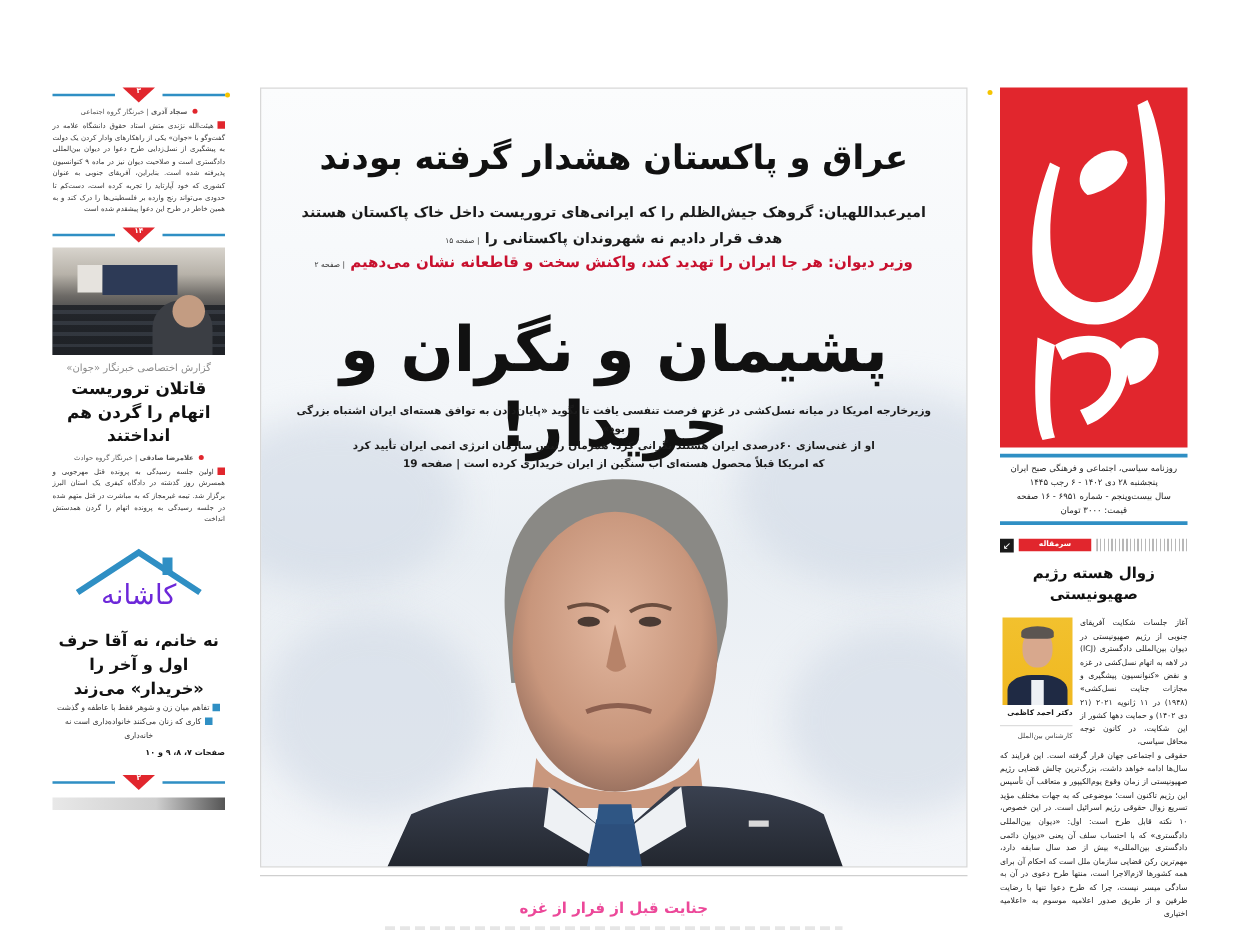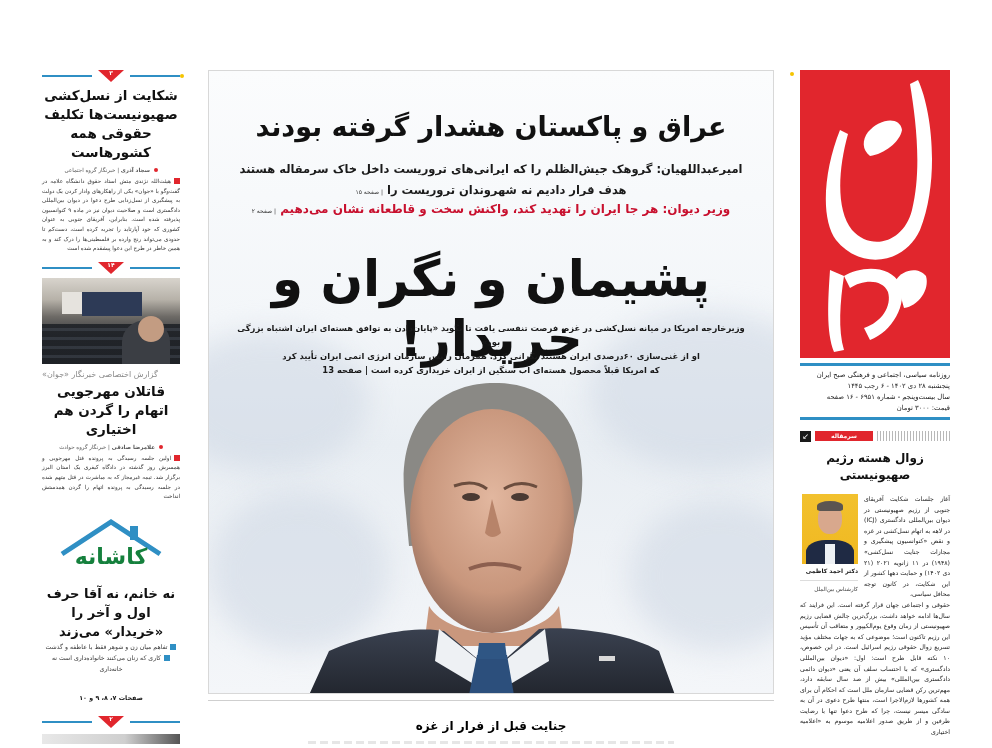--- a/index.html
+++ b/index.html
@@ -26,57 +26,57 @@
 
   .l-photo { width: 138px; height: 86px; margin: 4px 0 6px; position: relative; overflow: hidden;
     background: linear-gradient(180deg, #d8d4cd 0%, #b7b2a9 25%, #6d6a66 45%, #2f3237 70%, #1b1d21 100%); }
   .l-photo .screen { position: absolute; left: 40px; top: 14px; width: 60px; height: 24px; background: #2d3a56; }
   .l-photo .screen2 { position: absolute; left: 20px; top: 14px; width: 20px; height: 22px; background: #e6e3de; }
   .l-photo .head1 { position: absolute; right: 10px; bottom: 0; width: 48px; height: 44px; border-radius: 50% 50% 0 0; background: #3b3e44; }
   .l-photo .head2 { position: absolute; right: 16px; bottom: 22px; width: 26px; height: 26px; border-radius: 50%; background: #c39c82; }
   .l-photo .rows { position: absolute; left: 0; right: 0; bottom: 0; height: 40px;
     background: repeating-linear-gradient(0deg, #1f2227 0px, #1f2227 6px, #333840 6px, #333840 9px); opacity: .9; }
 
-  .kicker { font-size: 8px; color: #8a8a8a; text-align: left; margin-bottom: 3px; }
+  .kicker { font-size: 8px; color: #8a8a8a; text-align: center; margin-bottom: 3px; }
 
   .kashaneh { position: relative; width: 138px; height: 70px; margin-top: 8px; }
   .kashaneh .roof { position: absolute; left: 16px; top: 8px; width: 106px; height: 40px; }
-  .kashaneh .word { position: absolute; left: 0; right: 0; top: 34px; text-align: center; font-size: 22px; font-weight: bold; color: #15803d; letter-spacing: 1px; }
+  .kashaneh .word { position: absolute; left: 0; right: 0; top: 34px; text-align: center; font-size: 22px; font-weight: normal; color: #6d28d9; letter-spacing: 1px; }
   .k-head { font-weight: bold; font-size: 13px; line-height: 19px; text-align: center; color: #111; margin-top: 4px; }
   .k-bullet { font-size: 6.2px; line-height: 11px; text-align: center; color: #333; }
   .k-bullet .bsq { display: inline-block; width: 6px; height: 6px; background: #2f8fc4; margin-left: 3px; vertical-align: middle; }
-  .k-pages { font-size: 6.4px; text-align: center; font-weight: bold; margin-top: 20px; }
+  .k-pages { font-size: 6.4px; font-weight: bold; margin-top: 4px; }
   .l-bottom-photo { width: 138px; height: 10px; margin-top: 6px; background: linear-gradient(90deg,#e8e8e8,#cfcfcf 60%,#555 100%); }
 
   
   .center { position: absolute; left: 208px; top: 70px; width: 566px; height: 624px; border: 1px solid #d8d8d8; overflow: hidden;
     background: linear-gradient(180deg, #fbfcfd 0%, #f3f6f9 40%, #e9eef3 60%, #f4f6f9 100%); }
   .center .cloud { position: absolute; border-radius: 50%; background: rgba(205,215,228,.55); filter: blur(14px); }
 
   .c-head1 { position: absolute; top: 40px; left: 0; right: 0; text-align: center; font-weight: bold; font-size: 27px; color: #111; }
   .c-sub1 { position: absolute; top: 88px; left: 20px; right: 20px; text-align: center; font-weight: bold; font-size: 11.5px; line-height: 21px; color: #1a1a1a; }
   .c-sub1 .ref { font-size: 6px; font-weight: normal; color: #333; }
   .c-red { position: absolute; top: 131px; left: 20px; right: 20px; text-align: center; font-weight: bold; font-size: 12px; color: #c8102e; }
   .c-red .ref { font-size: 6px; font-weight: normal; color: #333; }
   .c-main { position: absolute; top: 178px; left: 0; right: 0; text-align: center; font-weight: bold; font-size: 50px; line-height: 60px; color: #111; letter-spacing: -1px; }
   .c-lede { position: absolute; top: 250px; left: 20px; right: 20px; text-align: center; font-size: 8.4px; line-height: 14px; font-weight: bold; color: #1a1a1a; }
 
   .portrait { position: absolute; left: 100px; top: 300px; width: 366px; height: 324px; }
 
   .c-bottom { position: absolute; left: 208px; top: 700px; width: 566px; height: 48px; }
   .c-bottom .rule { height: 1px; background: #cfcfcf; margin-bottom: 18px; }
-  .c-bottom .t { text-align: center; font-weight: bold; font-size: 12px; color: #000000; }
+  .c-bottom .t { text-align: center; font-weight: bold; font-size: 12px; color: #ec4899; }
   .c-bottom .faint { height: 3px; margin: 8px 100px 0; background: repeating-linear-gradient(90deg,#e6e6e6 0 8px,transparent 8px 12px); }
 
   
   .right-col { position: absolute; left: 800px; top: 70px; width: 150px; height: 678px; }
   .masthead { position: relative; width: 150px; height: 288px; background: #e1262d; overflow: hidden; }
   .masthead svg { position: absolute; left: 0; top: 0; }
   .blue-rule { height: 3px; background: #2f8fc4; }
-  .pubinfo { font-size: 6.8px; line-height: 11px; color: #222; padding: 4px 0 3px; }
+  .pubinfo { font-size: 6.8px; line-height: 11px; text-align: center; color: #222; padding: 4px 0 3px; }
   .sect-bar { display: flex; align-items: center; gap: 4px; margin-top: 10px; height: 12px; direction: ltr; }
   .sect-bar .arrow { width: 11px; height: 11px; background: #1a1a1a; color: #fff; font-size: 8px; line-height: 11px; text-align: center; }
   .sect-bar .label { background: #e1262d; color: #fff; font-size: 6px; font-weight: bold; width: 58px; height: 10px; line-height: 10px; text-align: center; }
   .sect-bar .ticks { flex: 1; height: 10px; background: repeating-linear-gradient(90deg,#b8b8b8 0 1px,transparent 1px 3px); }
   .r-head { font-weight: bold; font-size: 12px; line-height: 17px; text-align: center; margin-top: 8px; color: #111; }
 
   .ed-wrap { position: relative; margin-top: 10px; }
   .ed-photo-box { position: absolute; left: 0; top: 0; width: 58px; }
   .ed-photo { width: 56px; height: 70px; background: linear-gradient(180deg,#f2c12e 0%,#f0b820 100%); position: relative; overflow: hidden; }
   .ed-photo .face { position: absolute; left: 16px; top: 10px; width: 24px; height: 30px; border-radius: 45%; background: #d8a88d; }
@@ -95,21 +95,20 @@
 
 <div class="page">
 
   <div class="left-col">
     <div class="divider">
       <span class="line l"></span>
         <span class="line r"></span>
       <span class="tri"></span>
       <span class="tri-num">۳</span>
     </div>
-    <div class="l-head">شکایت از نسل‌کشی صهیونیست‌ها تکلیف حقوقی همه کشورهاست</div>
     <div class="byline">
       <span class="dot"></span>
       <b>سجاد آذری</b> |
       <span>خبرنگار گروه اجتماعی</span>
     </div>
     <div class="body-small">
       <span class="sq"></span><span>هیئت‌الله نژندی متش استاد حقوق دانشگاه علامه در گفت‌وگو با «جوان» یکی از راهکارهای وادار کردن یک دولت به پیشگیری از نسل‌زدایی طرح دعوا در دیوان بین‌المللی دادگستری است و صلاحیت دیوان نیز در ماده ۹ کنوانسیون پذیرفته شده است. بنابراین، آفریقای جنوبی به عنوان کشوری که خود آپارتاید را تجربه کرده است، دست‌کم تا حدودی می‌تواند رنج وارده بر فلسطینی‌ها را درک کند و به همین خاطر در طرح این دعوا پیشقدم شده است</span>
     </div>
 
     <div class="divider" style="margin-top:8px;">
@@ -119,21 +118,21 @@
       <span class="tri-num">۱۴</span>
     </div>
     <div class="l-photo">
       <div class="screen2"></div>
         <div class="screen"></div>
       <div class="rows"></div>
         <div class="head1"></div>
         <div class="head2"></div>
     </div>
     <div class="kicker">گزارش اختصاصی خبرنگار «جوان»</div>
-    <div class="l-head">قاتلان مهرجویی اتهام را گردن هم اختیاری</div>
+    <div class="l-head">قاتلان تروریست اتهام را گردن هم انداختند</div>
     <div class="byline">
       <span class="dot"></span>
       <b>علامرضا صادقی</b> |
       <span>خبرنگار گروه حوادث</span>
     </div>
     <div class="body-small">
       <span class="sq"></span><span>اولین جلسه رسیدگی به پرونده قتل مهرجویی و همسرش روز گذشته در دادگاه کیفری یک استان البرز برگزار شد. تیمه غیرمجاز که به مباشرت در قتل متهم شده در جلسه رسیدگی به پرونده اتهام را گردن همدستش انداخت</span>
     </div>
 
     <div class="kashaneh">
@@ -162,31 +161,31 @@
   </div>
 
   <div class="center">
     <div class="cloud" style="left:-40px;top:260px;width:200px;height:140px;"></div>
     <div class="cloud" style="left:380px;top:240px;width:240px;height:160px;"></div>
     <div class="cloud" style="left:0px;top:420px;width:180px;height:160px;"></div>
     <div class="cloud" style="left:420px;top:430px;width:180px;height:150px;"></div>
 
     <div class="c-head1">عراق و پاکستان هشدار گرفته بودند</div>
     <div class="c-sub1">
-      <div>امیرعبداللهیان: گروهک جیش‌الظلم را که ایرانی‌های تروریست داخل خاک سرمقاله هستند</div>
-      <div><span>هدف قرار دادیم نه شهروندان تروریست را</span> <span class="ref">| صفحه ۱۵</span></div>
+      <div>امیرعبداللهیان: گروهک جیش‌الظلم را که ایرانی‌های تروریست داخل خاک پاکستان هستند</div>
+      <div><span>هدف قرار دادیم نه شهروندان پاکستانی را</span> <span class="ref">| صفحه ۱۵</span></div>
     </div>
     <div class="c-red">
       <span>وزیر دیوان: هر جا ایران را تهدید کند، واکنش سخت و قاطعانه نشان می‌دهیم</span> <span class="ref">| صفحه ۲</span>
     </div>
     <div class="c-main">پشیمان و نگران و خریدار!</div>
     <div class="c-lede">
       <div>وزیرخارجه امریکا در میانه نسل‌کشی در غزه، فرصت تنفسی یافت تا بگوید «پایان‌دادن به توافق هسته‌ای ایران اشتباه بزرگی بود»</div>
       <div>او از غنی‌سازی ۶۰درصدی ایران هستند نگرانی کرد. همزمان رئیس سازمان انرژی اتمی ایران تأیید کرد</div>
-      <div>که امریکا قبلاً محصول هسته‌ای آب سنگین از ایران خریداری کرده است | صفحه 13</div>
+      <div>که امریکا قبلاً محصول هسته‌ای آب سنگین از ایران خریداری کرده است | صفحه 19</div>
     </div>
 
     <svg class="portrait" viewBox="0 0 366 324">
       <defs>
         <radialGradient id="skin" cx="50%" cy="40%" r="60%">
           <stop offset="0%" stop-color="#e2b79f"></stop>
           <stop offset="70%" stop-color="#c8967c"></stop>
           <stop offset="100%" stop-color="#9c7361"></stop>
         </radialGradient>
         <linearGradient id="suit" x1="0" y1="0" x2="0" y2="1">

